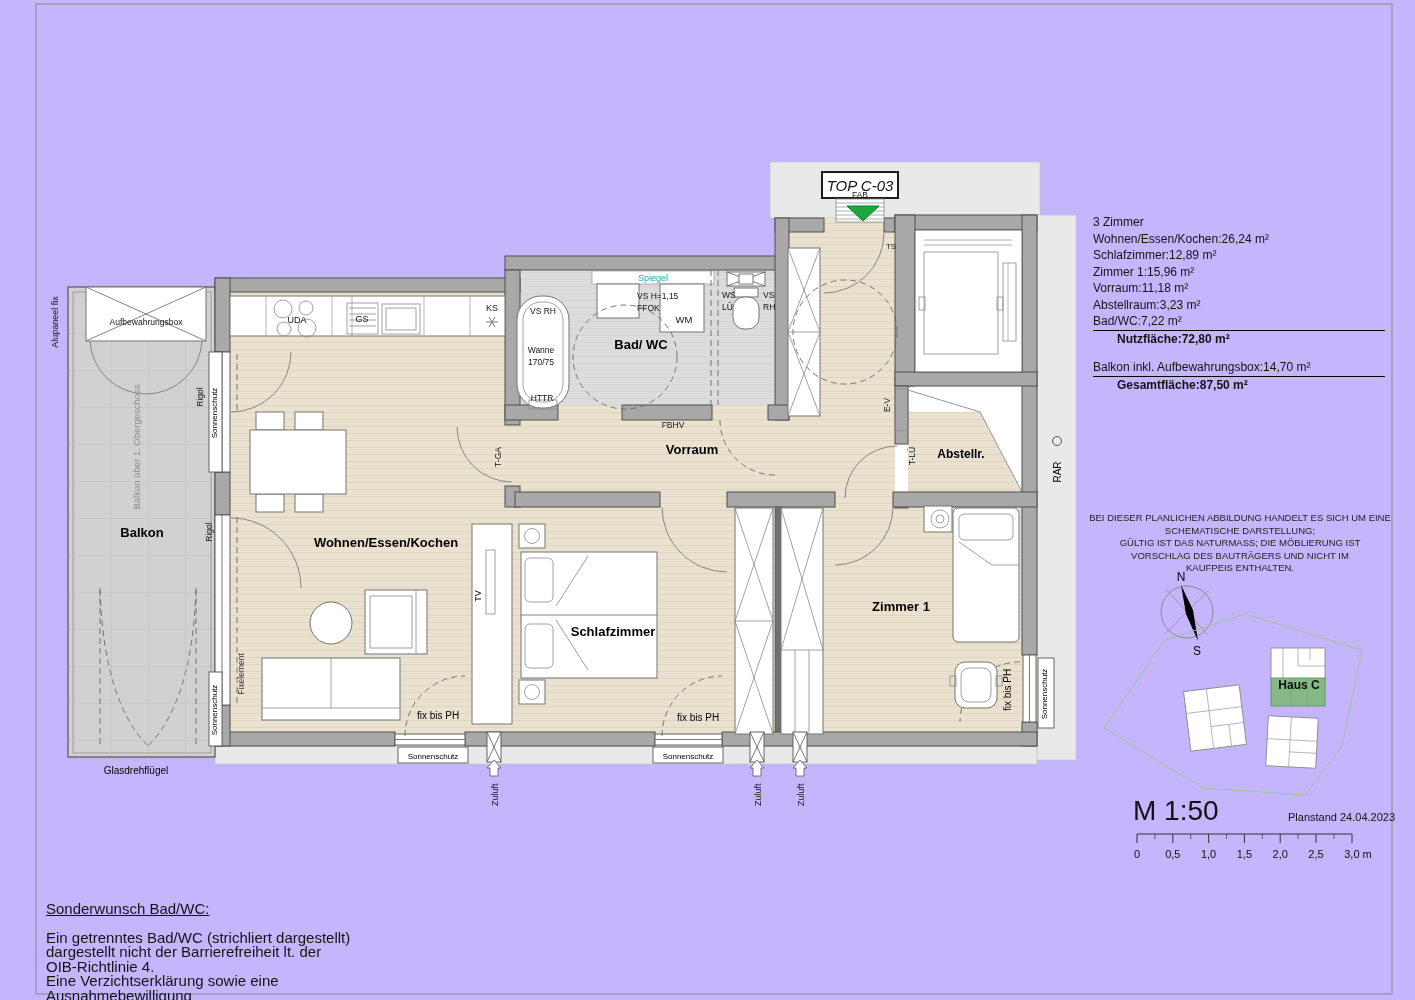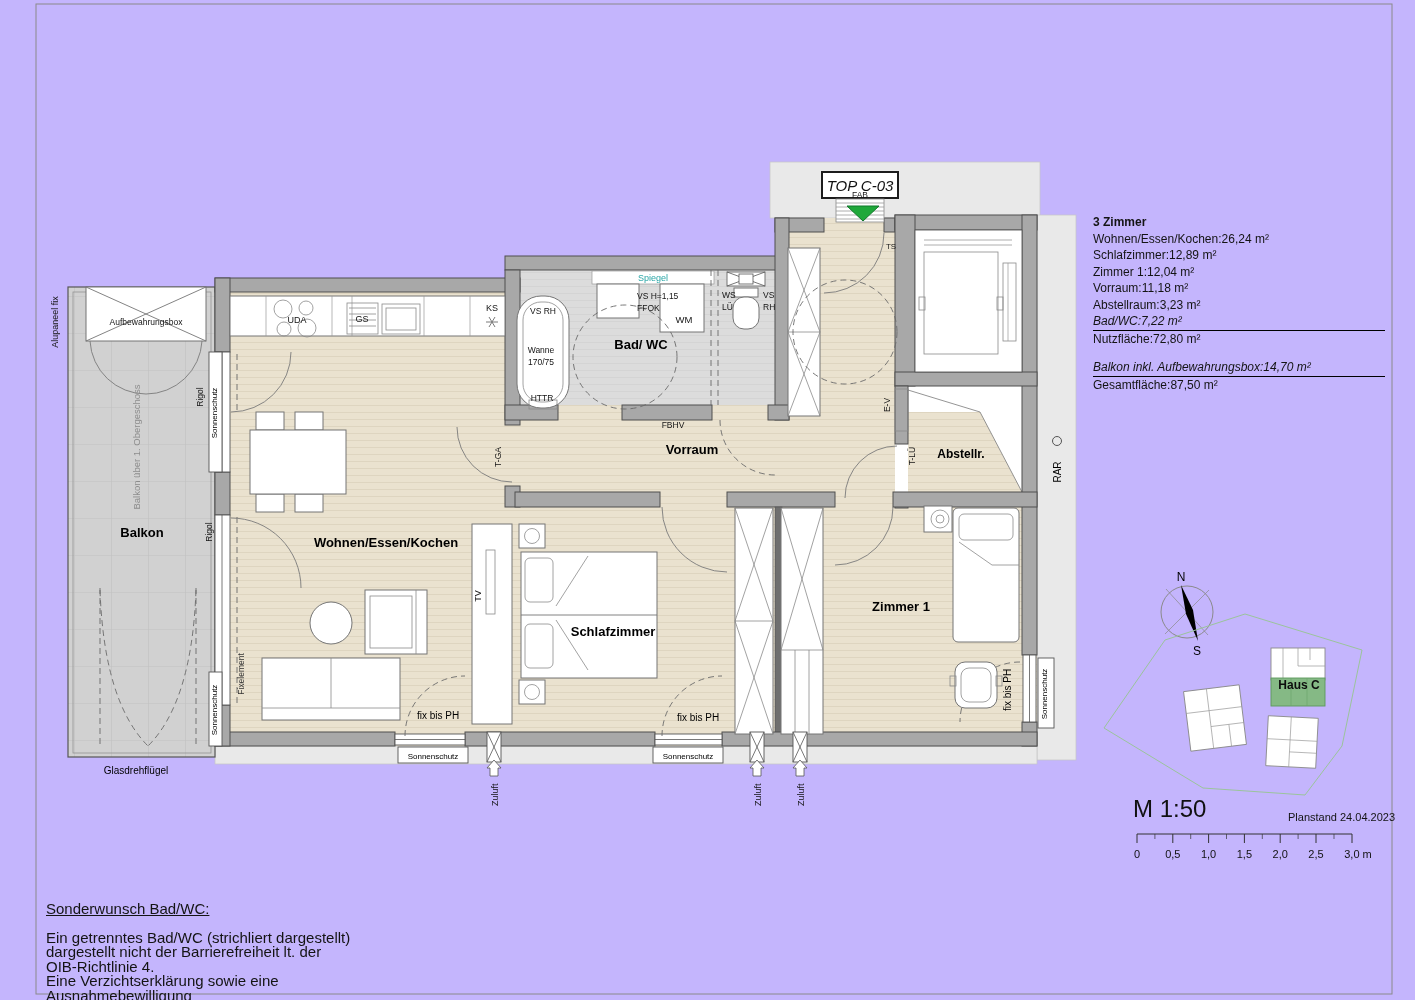--- a/index.html
+++ b/index.html
@@ -2,28 +2,28 @@
 <html><head>
 <meta charset="utf-8">
 <style>
   html,body{margin:0;padding:0;background:#fff;}
   .sheet{position:relative;width:1415px;height:1000px;background:#c4b5fd;overflow:hidden;
          font-family:"Liberation Sans",sans-serif;color:#141414;}
   
   .tblock{position:absolute;left:1093px;top:198px;width:292px;}
   .tblock h1{margin:0;font-size:23px;font-weight:bold;white-space:nowrap;letter-spacing:-0.5px;}
   .tb-table{margin-top:16px;font-size:12px;line-height:16.5px;}
-  .tb-head{font-weight:bold;}
+  .tb-head{font-weight:normal;}
   .tb-row{display:flex;}
-  .tb-row.u{border-bottom:1.3px solid #000;font-style:italic;}
-  .tb-row.b{font-weight:normal;}
+  .tb-row.u{border-bottom:1.3px solid #000;}
+  .tb-row.b{font-weight:bold;margin-left:24px;}
   .tb-gap{height:12px;}
   .disclaimer{position:absolute;left:1083px;top:512px;width:314px;text-align:center;
               font-size:9.5px;line-height:12.5px;color:#222;}
-  .mscale{position:absolute;left:1133px;top:795px;font-size:24px;color:#111;}
+  .mscale{position:absolute;left:1133px;top:795px;font-size:28px;color:#111;}
   .planstand{position:absolute;left:1243px;top:811px;font-size:11px;padding-left:45px;}
   
   .note{position:absolute;left:46px;top:878px;font-size:15px;line-height:14.5px;margin-top:24px;}
   .note .nh{text-decoration:underline;margin-bottom:14px;}
   
   .wall{fill:#a8a8a8;stroke:#4f4f4f;stroke-width:1;}
   .wallthin{fill:#6f6f6f;stroke:#4f4f4f;stroke-width:.6;}
   .furn{fill:#fff;stroke:#757575;stroke-width:1;}
   .furn2{fill:none;stroke:#8a8a8a;stroke-width:.8;}
   .arc{fill:none;stroke:#7a7a7a;stroke-width:.9;}
@@ -451,21 +451,21 @@
     <div class="tb-row">
       <span>Wohnen/Essen/Kochen:</span>
       <span>26,24 m²</span>
     </div>
     <div class="tb-row">
       <span>Schlafzimmer:</span>
       <span>12,89 m²</span>
     </div>
     <div class="tb-row">
       <span>Zimmer 1:</span>
-      <span>12,04 m²</span>
+      <span>15,96 m²</span>
     </div>
     <div class="tb-row">
       <span>Vorraum:</span>
       <span>11,18 m²</span>
     </div>
     <div class="tb-row">
       <span>Abstellraum:</span>
       <span>3,23 m²</span>
     </div>
     <div class="tb-row u">
@@ -481,20 +481,27 @@
       <span>Balkon inkl. Aufbewahrungsbox:</span>
       <span>14,70 m²</span>
     </div>
     <div class="tb-row b">
       <span>Gesamtfläche:</span>
       <span>87,50 m²</span>
     </div>
   </div>
 </div>
 
+<div class="disclaimer">
+  <div>BEI DIESER PLANLICHEN ABBILDUNG HANDELT ES SICH UM EINE</div>
+  <div>SCHEMATISCHE DARSTELLUNG;</div>
+  <div>GÜLTIG IST DAS NATURMASS; DIE MÖBLIERUNG IST</div>
+  <div>VORSCHLAG DES BAUTRÄGERS UND NICHT IM</div>
+  <div>KAUFPEIS ENTHALTEN.</div>
+</div>
 
 <div class="mscale">M 1:50</div>
 <div class="planstand">Planstand 24.04.2023</div>
 
 <div class="note">
   <div class="nh">Sonderwunsch Bad/WC:</div>
   <div>Ein getrenntes Bad/WC (strichliert dargestellt)</div>
   <div>dargestellt nicht der Barrierefreiheit lt. der</div>
   <div>OIB-Richtlinie 4.</div>
   <div>Eine Verzichtserklärung sowie eine</div>

